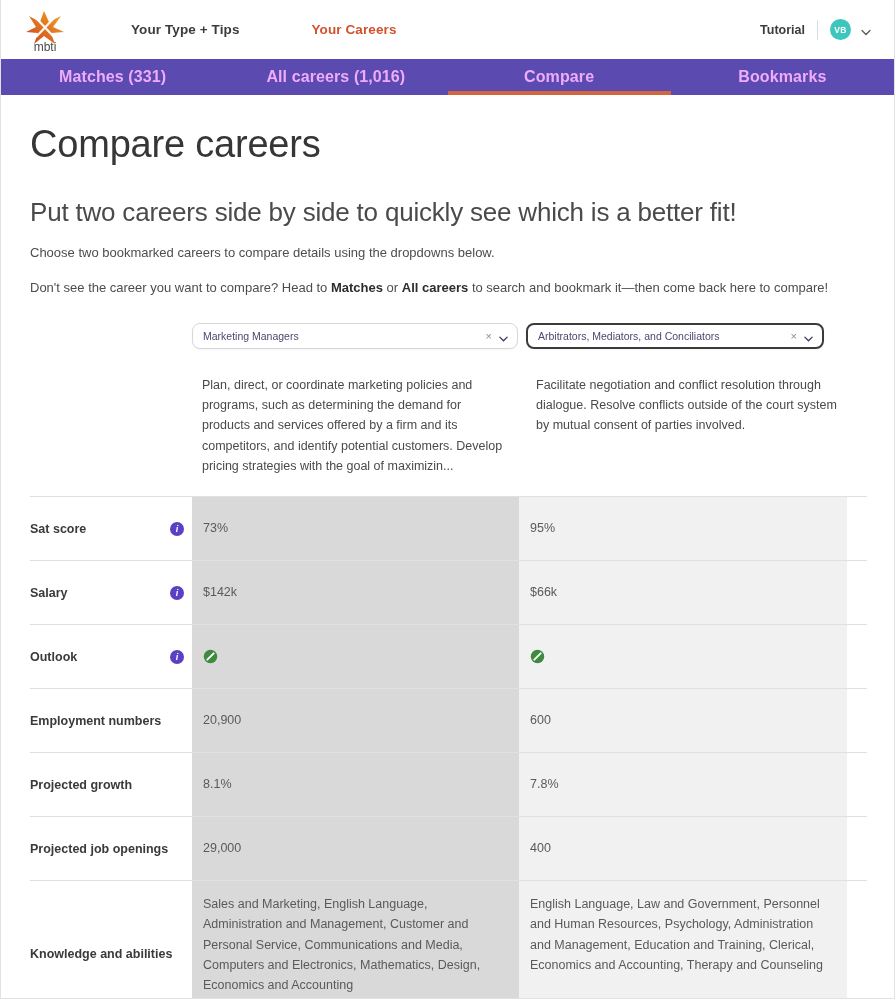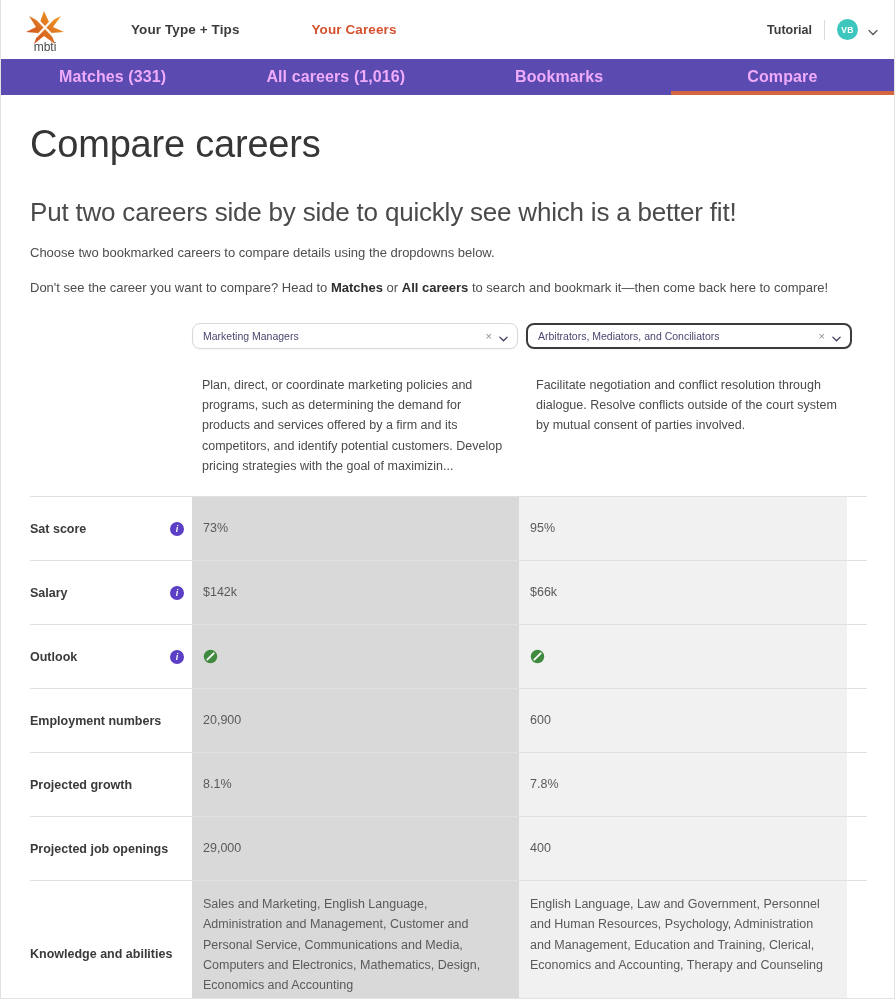--- a/index.html
+++ b/index.html
@@ -33,21 +33,21 @@
   .topnav a {
     font-size: 13.5px;
     font-weight: bold;
     color: #3c3c3c;
     text-decoration: none;
     padding: 0 28px;
     letter-spacing: .1px;
   }
   .topnav a.accent { color: #d4512e; }
   .topright {
-    position: absolute; right: 15px; top: 0; height: 59px;
+    position: absolute; right: 22px; top: 0; height: 59px;
     display: flex; align-items: center; gap: 0;
   }
   .tutorial {
     font-size: 12.5px; font-weight: bold; color: #3c3c3c;
     padding-right: 12px; border-right: 1px solid #dcdcdc; line-height: 20px;
   }
   .avatar {
     width: 21px; height: 21px; border-radius: 50%;
     background: #3dc6bd; color: #fff;
     font-size: 8.5px; font-weight: bold;
@@ -94,21 +94,21 @@
     display: flex; margin-top: 26px; padding-left: 162px; gap: 8px;
   }
   .select {
     position: relative; display: flex; align-items: center;
     height: 26px; background: #fff;
     border: 1px solid #d8d8dc; border-radius: 8px;
     padding: 0 8px 0 10px;
     box-shadow: 0 1px 2px rgba(0,0,0,.04);
   }
   .select.s1 { width: 326px; }
-  .select.s2 { width: 326px; border: 2px solid #3b3b3b; }
+  .select.s2 { width: 298px; border: 2px solid #3b3b3b; }
   .select .val {
     flex: 1 1 auto; font-size: 10.5px; color: #4a4870;
     white-space: nowrap; overflow: hidden; text-overflow: ellipsis;
   }
   .select .clear { font-size: 11px; color: #8c8c96; padding: 0 6px; cursor: pointer; }
   .select .chev { width: 11px; height: 11px; color: #3a3a5a; }
 
   
   .desc-row { display: flex; padding-left: 162px; margin-top: 14px; gap: 8px; }
   .desc {
@@ -183,22 +183,22 @@
         <svg width="12" height="12" viewBox="0 0 12 12">
             <path d="M2 4.5 L6 8.5 L10 4.5" stroke="#5a5a5a" stroke-width="1.3" fill="none" stroke-linecap="round"></path>
           </svg>
       </span>
     </div>
   </div>
 
   <div class="navbar">
     <div class="tab">Matches (331)</div>
     <div class="tab">All careers (1,016)</div>
+    <div class="tab active">Compare</div>
     <div class="tab">Bookmarks</div>
-    <div class="tab active">Compare</div>
   </div>
 
   <div class="content">
 
     <h1 class="page-title">Compare careers</h1>
     <h2 class="subtitle">Put two careers side by side to quickly see which is a better fit!</h2>
     <p class="lead">Choose two bookmarked careers to compare details using the dropdowns below.</p>
     <p class="lead lead2"><span>Don't see the career you want to compare? Head to </span><b>Matches</b><span> or </span><b>All careers</b><span> to search and bookmark it—then come back here to compare!</span></p>
 
     <div class="selector-row">

